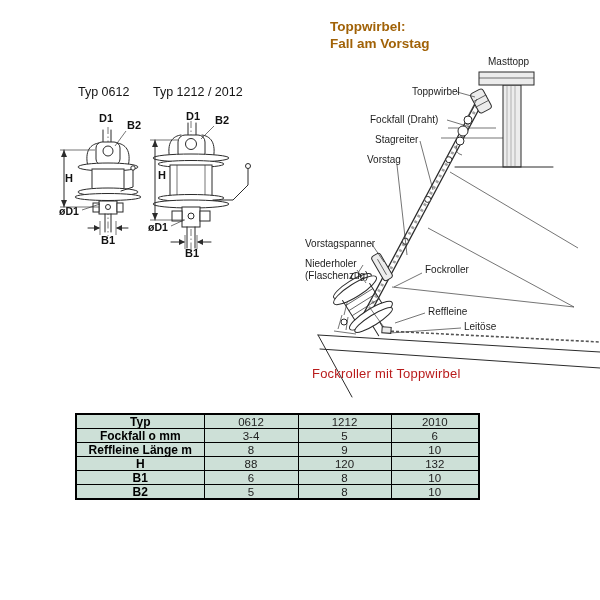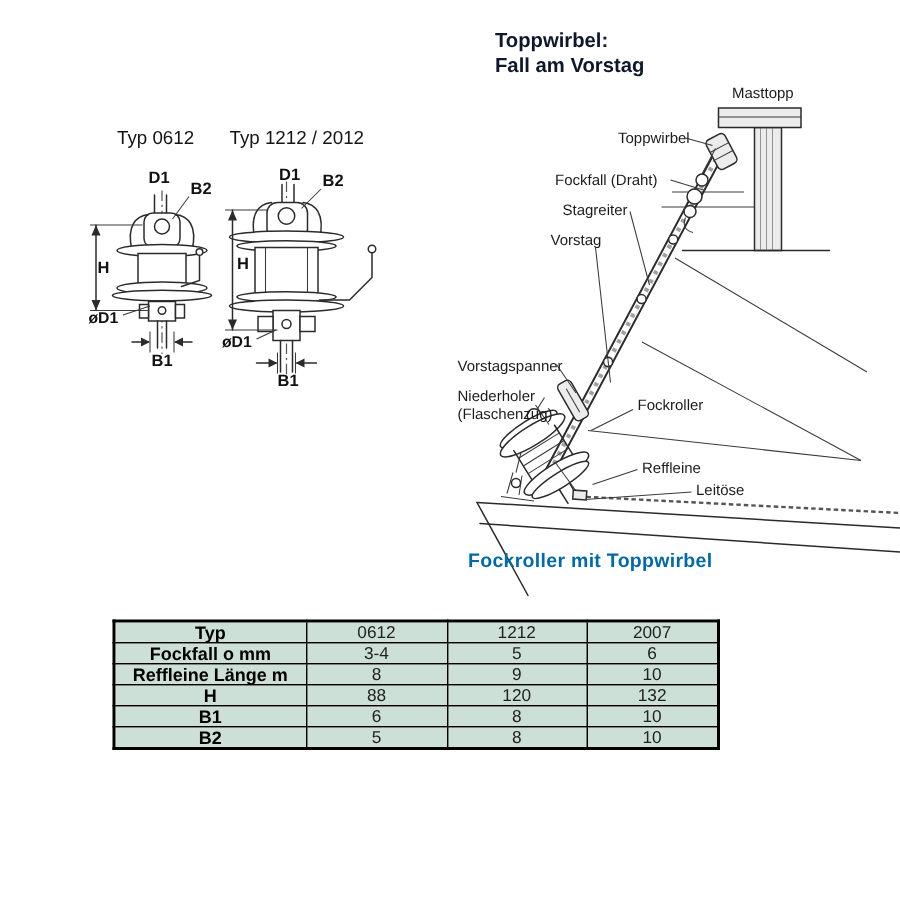--- a/index.html
+++ b/index.html
@@ -4,22 +4,22 @@
 <style>
   :root { --cell-bg: #cde0d7; --ink: #1a1a1a; }
   html,body { margin:0; padding:0; }
   body {
     width:600px; height:600px; position:relative; overflow:hidden;
     background:#ffffff; font-family:"Liberation Sans", sans-serif; color:var(--ink);
   }
   .abs { position:absolute; }
 
   
-  .rig-title { left:330px; top:19px; font-size:13.5px; font-weight:bold; line-height:16.5px; color:#0f172a; }
-  .rig-caption { left:312px; top:366px; font-size:13px; font-weight:bold; color:#0369a1; letter-spacing:.2px; }
+  .rig-title { left:330px; top:19px; font-size:13.5px; font-weight:bold; line-height:16.5px; color:#a16207; }
+  .rig-caption { left:312px; top:366px; font-size:13px; font-weight:normal; color:#b91c1c; letter-spacing:.2px; }
 
   
   svg { overflow:visible; }
   .ln   { stroke:#2b2b2b; stroke-width:1; fill:none; stroke-linecap:round; }
   .ln2  { stroke:#2b2b2b; stroke-width:1.3; fill:none; stroke-linecap:round; }
   .thin { stroke:#3a3a3a; stroke-width:.7; fill:none; }
   .hatch{ stroke:#8a8a8a; stroke-width:.6; fill:none; }
   .fw   { fill:#ffffff; stroke:#2b2b2b; stroke-width:1; }
   .fg   { fill:#ececec; stroke:#2b2b2b; stroke-width:1; }
   .cl   { stroke:#555; stroke-width:.8; fill:none; stroke-dasharray:7 2.5 1.5 2.5; }
@@ -273,21 +273,21 @@
       <col style="width:128px">
       <col style="width:94px">
       <col style="width:93px">
       <col style="width:88px">
     </colgroup>
   <tbody>
     <tr>
       <th>Typ</th>
       <td>0612</td>
       <td>1212</td>
-      <td>2007</td>
+      <td>2010</td>
     </tr>
     <tr>
       <td class="lbl">Fockfall o mm</td>
       <td>3-4</td>
       <td>5</td>
       <td>6</td>
     </tr>
     <tr>
       <td class="lbl">Reffleine Länge m</td>
       <td>8</td>

